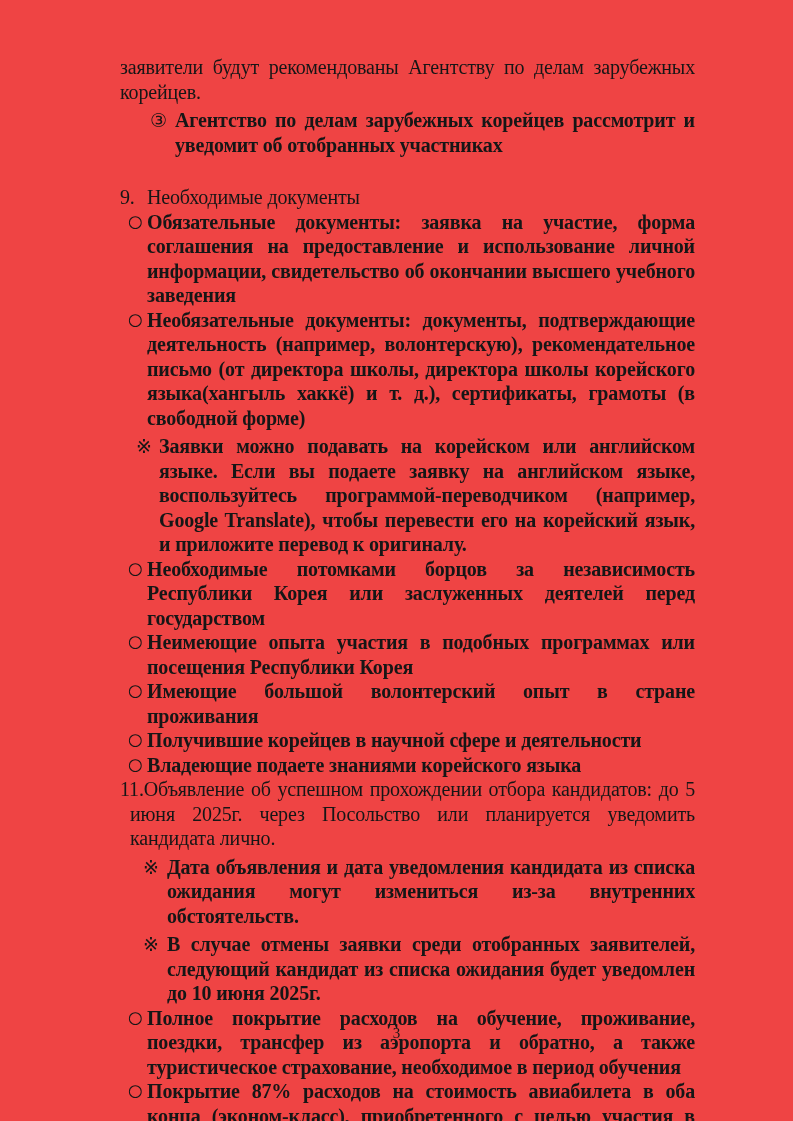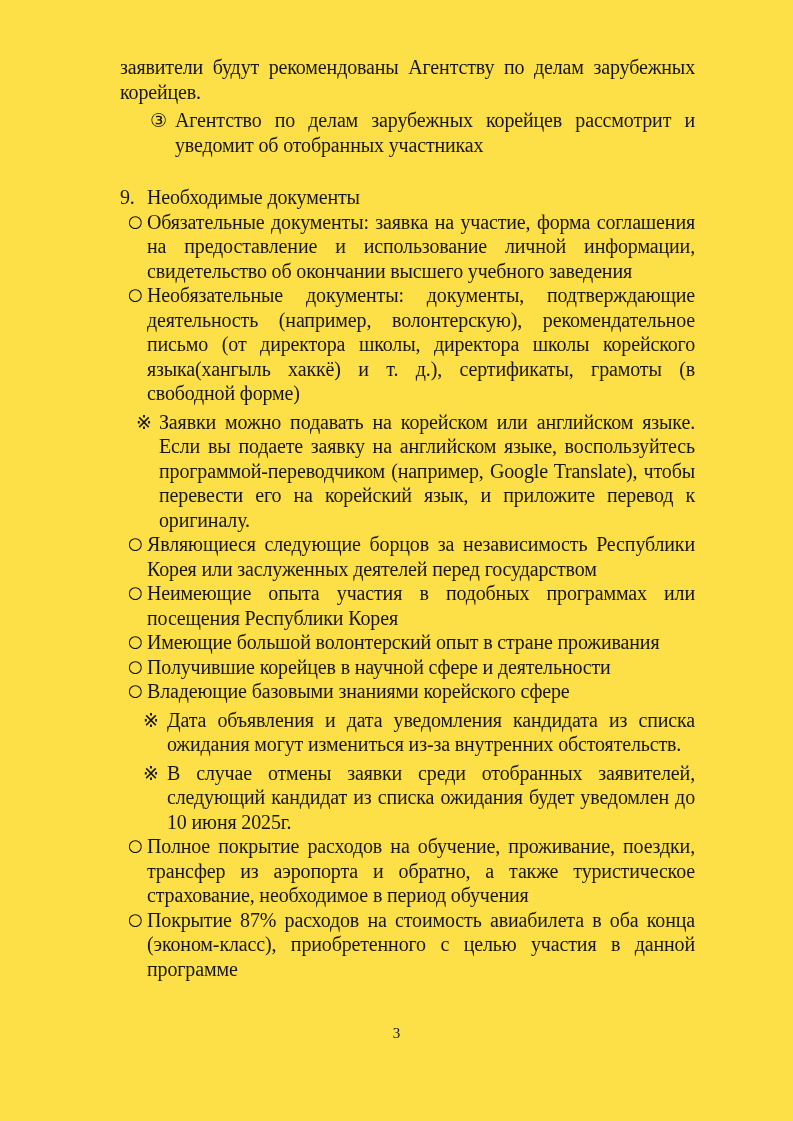--- a/index.html
+++ b/index.html
@@ -1,39 +1,39 @@
 <!DOCTYPE html>
 <html lang="ru"><head>
 <meta charset="utf-8">
 <style>
   html, body { margin: 0; padding: 0; background: #ffffff; }
   .page {
     position: relative;
     width: 793px;
     height: 1121px;
-    background: #fde047;
+    background: #ef4444;
     font-family: "Liberation Serif", "DejaVu Serif", serif;
     font-size: 20px;
     line-height: 24.5px;
     color: #161616;
     letter-spacing: -0.15px;
     overflow: hidden;
   }
   .content { position: absolute; left: 120px; top: 55px; width: 575px; }
   .content p { margin: 0; text-align: justify; }
 
   
   .li { display: flex; align-items: flex-start; }
   .li .marker {
     flex: 0 0 auto;
     font-family: "DejaVu Sans", sans-serif;
     line-height: 24.5px;
     letter-spacing: 0;
   }
-  .li .txt { flex: 1 1 auto; text-align: justify; min-width: 0; }
+  .li .txt { flex: 1 1 auto; text-align: justify; min-width: 0; font-weight: bold; }
 
   
   .cont-par { margin-left: 55px; }
 
   
   .item-circ { margin-left: 30px; margin-top: 4px; }
   .item-circ .marker { width: 25px; font-size: 19px; }
 
   
   .item-bullet { margin-left: 8px; }
@@ -97,39 +97,40 @@
       <div class="txt">Необязательные документы: документы, подтверждающие деятельность (например, волонтерскую), рекомендательное письмо (от директора школы, директора школы корейского языка(хангыль хаккё) и т. д.), сертификаты, грамоты (в свободной форме)</div>
     </div>
     <div class="li item-note-a">
       <span class="marker">※</span>
       <div class="txt">Заявки можно подавать на корейском или английском языке. Если вы подаете заявку на английском языке, воспользуйтесь программой-переводчиком (например, Google Translate), чтобы перевести его на корейский язык, и приложите перевод к оригиналу.</div>
     </div>
 
 
     <div class="li item-bullet">
       <span class="marker">○</span>
-      <div class="txt">Являющиеся следующие борцов за независимость Республики Корея или заслуженных деятелей перед государством</div>
+      <div class="txt">Необходимые потомками борцов за независимость Республики Корея или заслуженных деятелей перед государством</div>
     </div>
     <div class="li item-bullet">
       <span class="marker">○</span>
       <div class="txt">Неимеющие опыта участия в подобных программах или посещения Республики Корея</div>
     </div>
     <div class="li item-bullet">
       <span class="marker">○</span>
       <div class="txt">Имеющие большой волонтерский опыт в стране проживания</div>
     </div>
     <div class="li item-bullet">
       <span class="marker">○</span>
       <div class="txt">Получившие корейцев в научной сфере и деятельности</div>
     </div>
     <div class="li item-bullet">
       <span class="marker">○</span>
-      <div class="txt">Владеющие базовыми знаниями корейского сфере</div>
+      <div class="txt">Владеющие подаете знаниями корейского языка</div>
     </div>
 
+    <p class="heading mt-sec-11">11.Объявление об успешном прохождении отбора кандидатов: до 5 июня 2025г. через Посольство или планируется уведомить кандидата лично.</p>
 
     <div class="li item-note-b">
       <span class="marker">※</span>
       <div class="txt">Дата объявления и дата уведомления кандидата из списка ожидания могут измениться из-за внутренних обстоятельств.</div>
     </div>
     <div class="li item-note-b">
       <span class="marker">※</span>
       <div class="txt">В случае отмены заявки среди отобранных заявителей, следующий кандидат из списка ожидания будет уведомлен до 10 июня 2025г.</div>
     </div>
 

